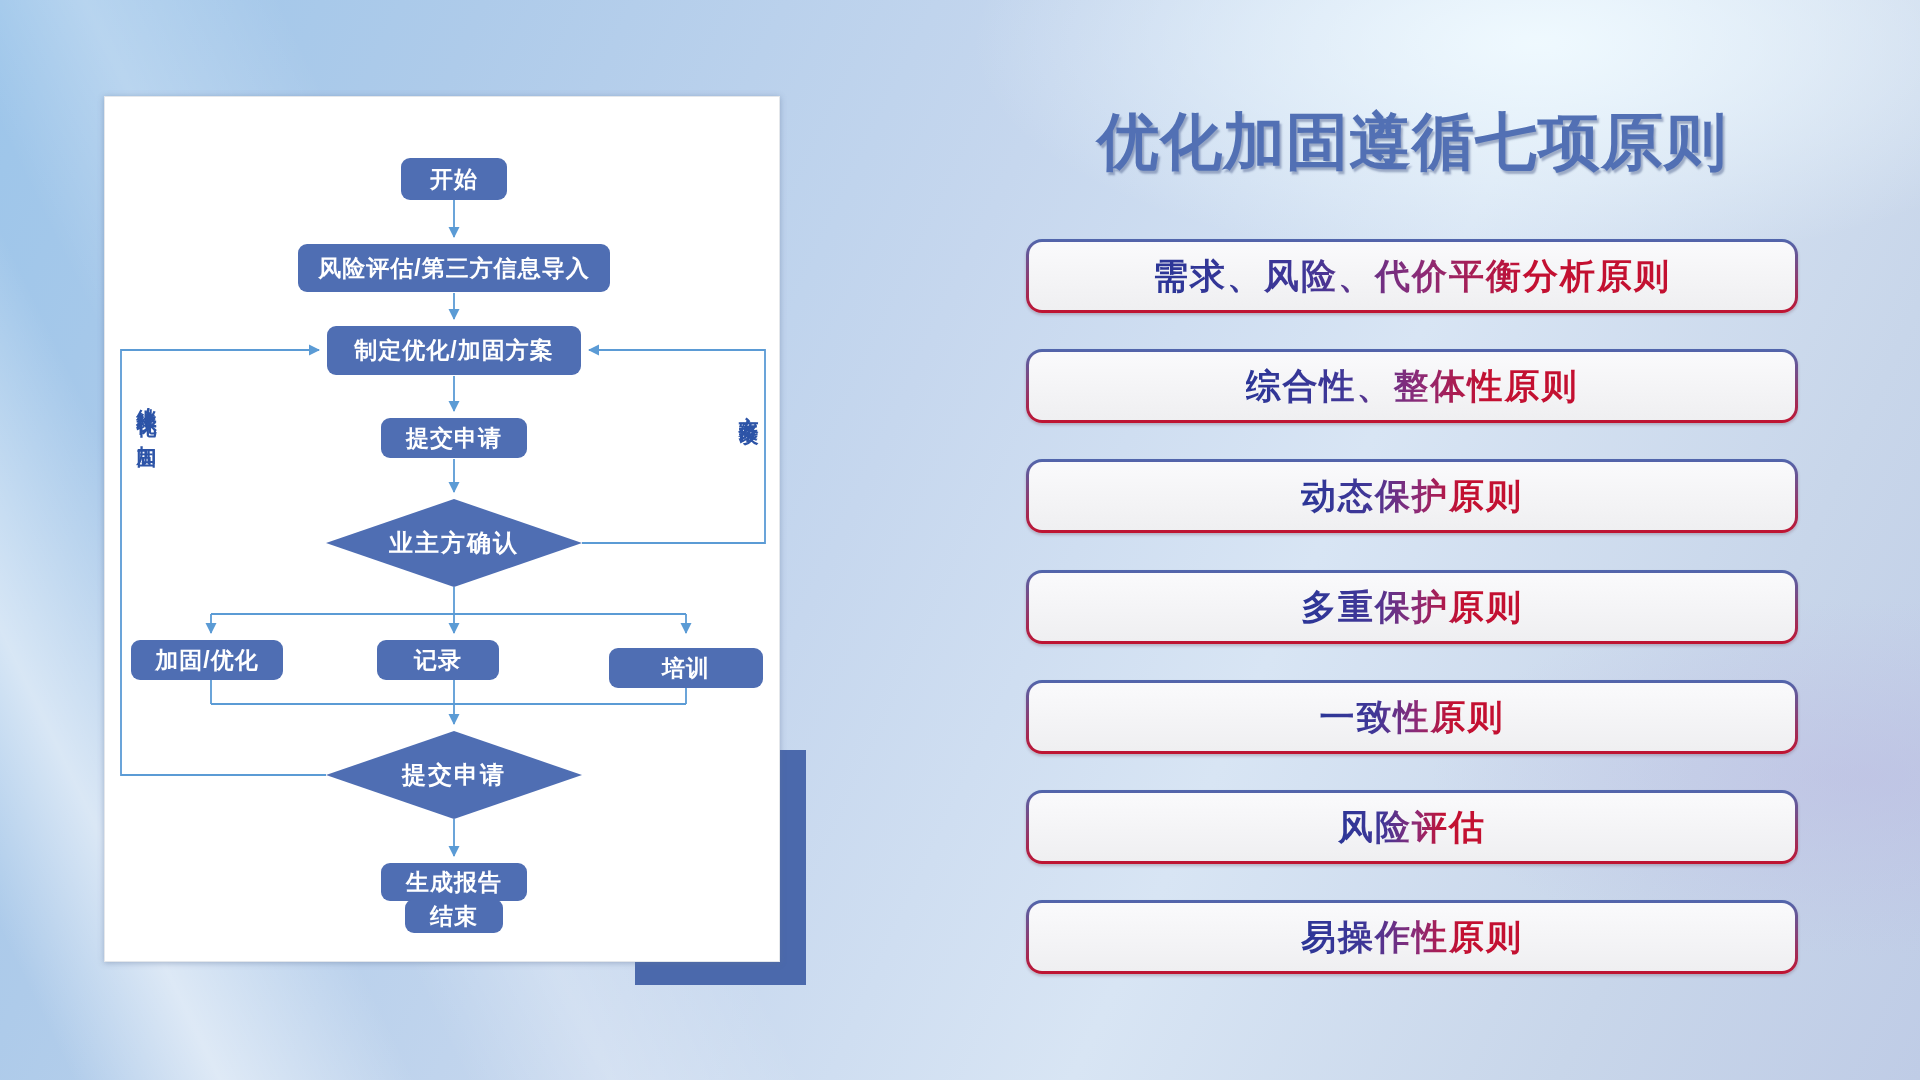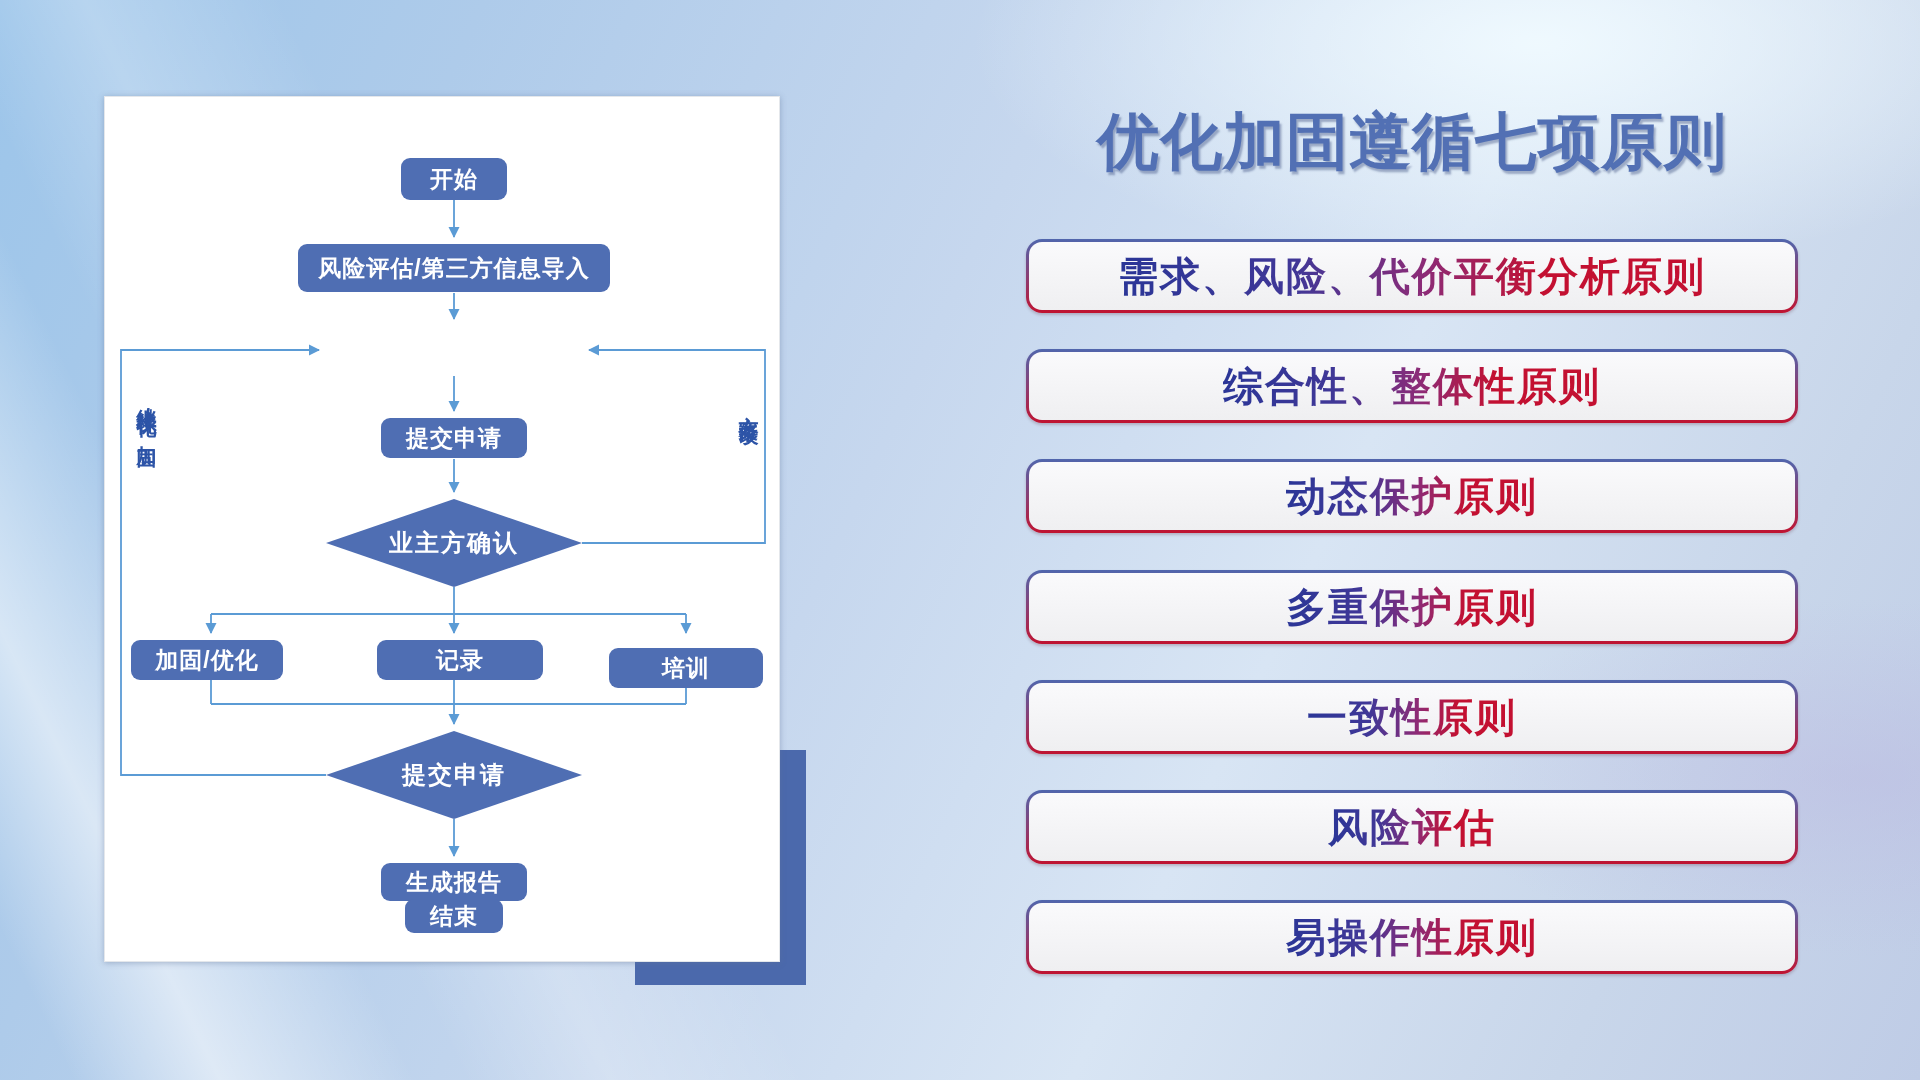--- a/index.html
+++ b/index.html
@@ -30,21 +30,21 @@
     position:absolute;display:flex;align-items:center;justify-content:center;
     background:#4f6eb3;color:#ffffff;font-weight:700;font-size:24px;
     clip-path:polygon(50% 0%,100% 50%,50% 100%,0% 50%);letter-spacing:2px;
   }
   .n-start   {left:296px;top:61px; width:106px;height:42px;}
   .n-risk    {left:193px;top:147px;width:312px;height:48px;}
   .n-plan    {left:222px;top:229px;width:254px;height:49px;}
   .n-submit  {left:276px;top:321px;width:146px;height:40px;}
   .d-owner   {left:221px;top:402px;width:256px;height:88px;}
   .n-reinforce{left:26px;top:543px;width:152px;height:40px;}
-  .n-record  {left:272px;top:543px;width:166px;height:40px;}
+  .n-record  {left:272px;top:543px;width:122px;height:40px;}
   .n-training{left:504px;top:543px;width:154px;height:40px;margin-top:8px;}
   .d-check   {left:221px;top:634px;width:256px;height:88px;}
   .n-report  {left:276px;top:766px;width:146px;height:38px;}
   .n-end     {left:300px;top:802px;width:98px;height:34px;}
   .vlabel{
     position:absolute;writing-mode:vertical-rl;text-orientation:upright;
     color:#2d54a7;font-weight:700;font-size:20px;letter-spacing:3px;line-height:1;
   }
   .vlabel-continue{left:32px;top:296px;}
   .vlabel-modify{left:634px;top:303px;}
@@ -60,21 +60,21 @@
     padding:3px;border-radius:16px;
     background:linear-gradient(180deg,#5066ad 0%,#8f3a6e 55%,#c01330 100%);
     box-shadow:0 2px 3px rgba(90,40,60,.25);
   }
   .principle-inner{
     width:100%;height:100%;box-sizing:border-box;border-radius:13px;
     background:linear-gradient(180deg,#fafafc 0%,#efeff1 100%);
     display:flex;align-items:center;justify-content:center;
   }
   .ptext{
-    font-size:40px;font-weight:600;letter-spacing:2px;white-space:nowrap;
+    font-size:35px;font-weight:600;letter-spacing:2px;white-space:nowrap;
     color:#a01237;
   }
   @supports ((-webkit-background-clip:text) or (background-clip:text)){
     .ptext{
       background:linear-gradient(90deg,#2b3697 0%,#403797 30%,#8c2b77 52%,#c31031 72%,#c31031 100%);
       -webkit-background-clip:text;background-clip:text;color:transparent;
     }
   }
 </style>
 </head>
@@ -108,20 +108,21 @@
         <path d="M349,583 V627" marker-end="url(#arr)"></path>
         <path d="M349,722 V759" marker-end="url(#arr)"></path>
         <path d="M349,804 V821" marker-end="url(#arr)"></path>
         <path d="M477,446 H660 V253 H484" marker-end="url(#arr)"></path>
         <path d="M221,678 H16 V253 H214" marker-end="url(#arr)"></path>
       </g>
     </svg>
 
     <div class="flow-node n-start">开始</div>
     <div class="flow-node n-risk">风险评估/第三方信息导入</div>
+    <div class="flow-node n-plan">制定优化/加固方案</div>
     <div class="flow-node n-submit">提交申请</div>
     <div class="flow-diamond d-owner">业主方确认</div>
     <div class="flow-node n-reinforce">加固/优化</div>
     <div class="flow-node n-record">记录</div>
     <div class="flow-node n-training">培训</div>
     <div class="flow-diamond d-check">提交申请</div>
     <div class="flow-node n-report">生成报告</div>
     <div class="flow-node n-end">结束</div>
 
     <div class="vlabel vlabel-continue">继续优化/加固</div>

